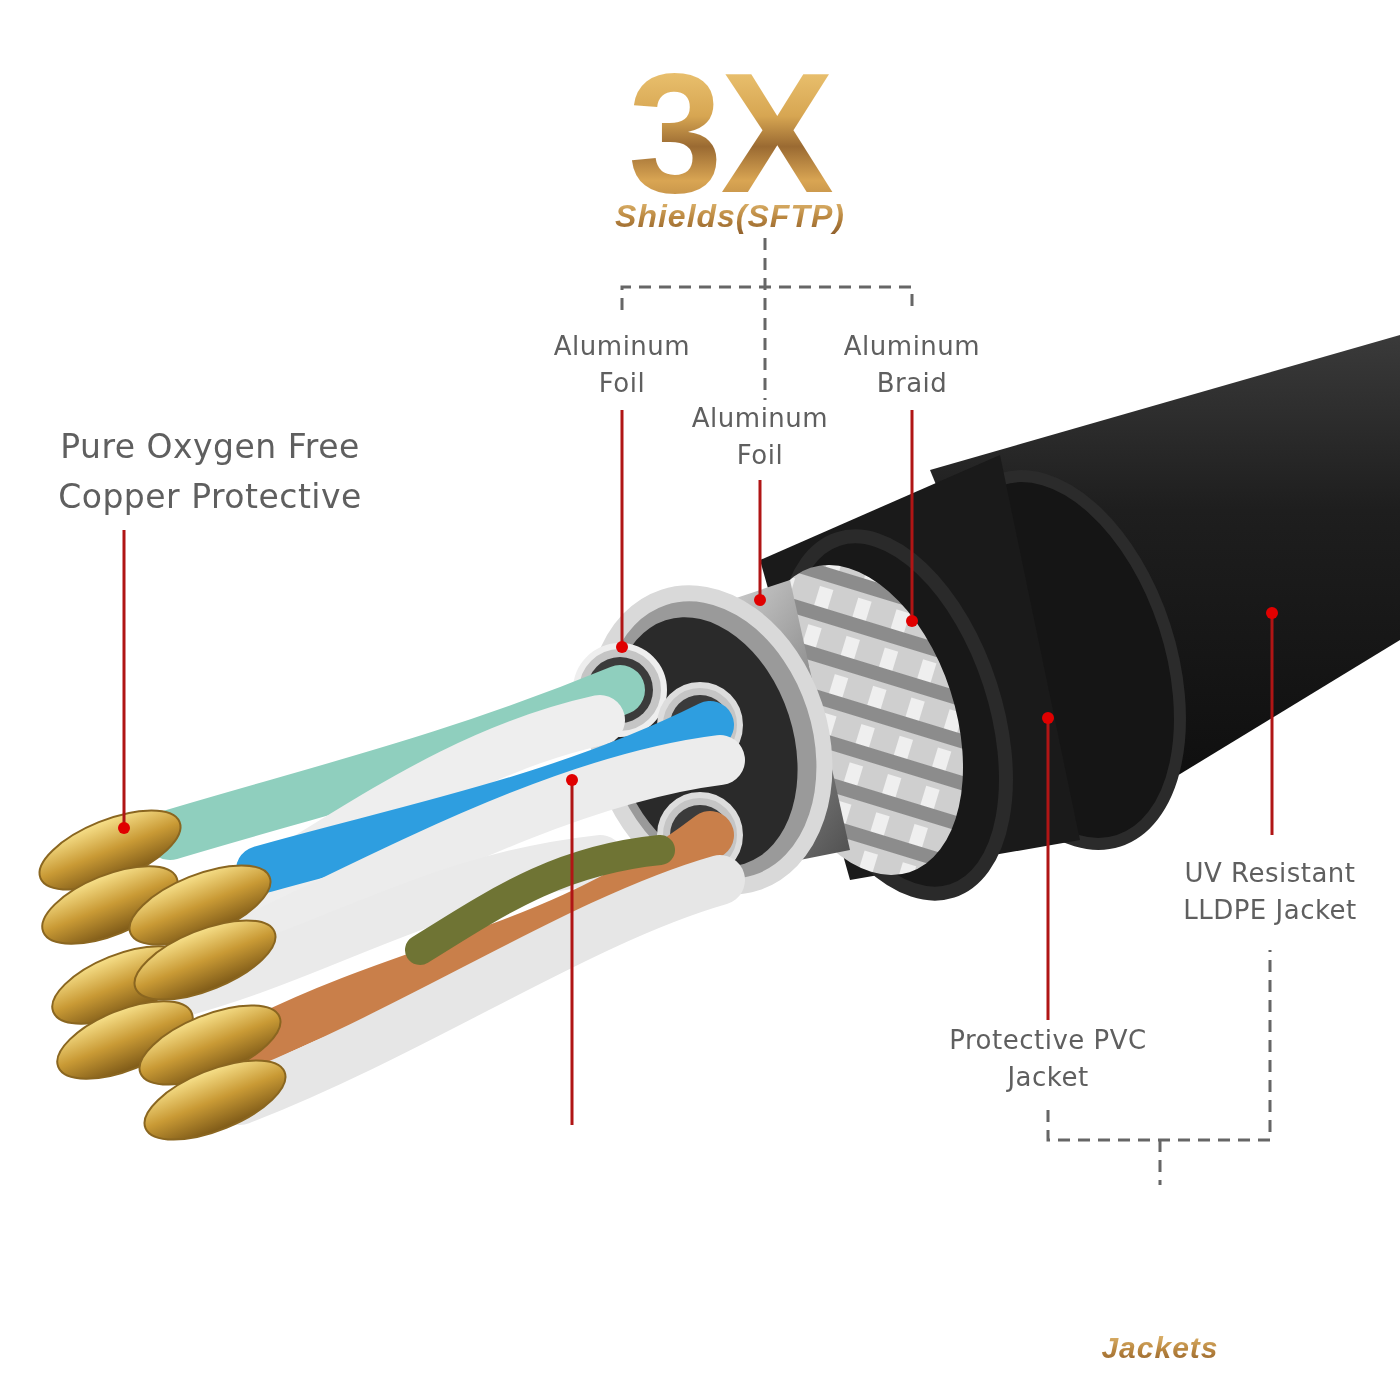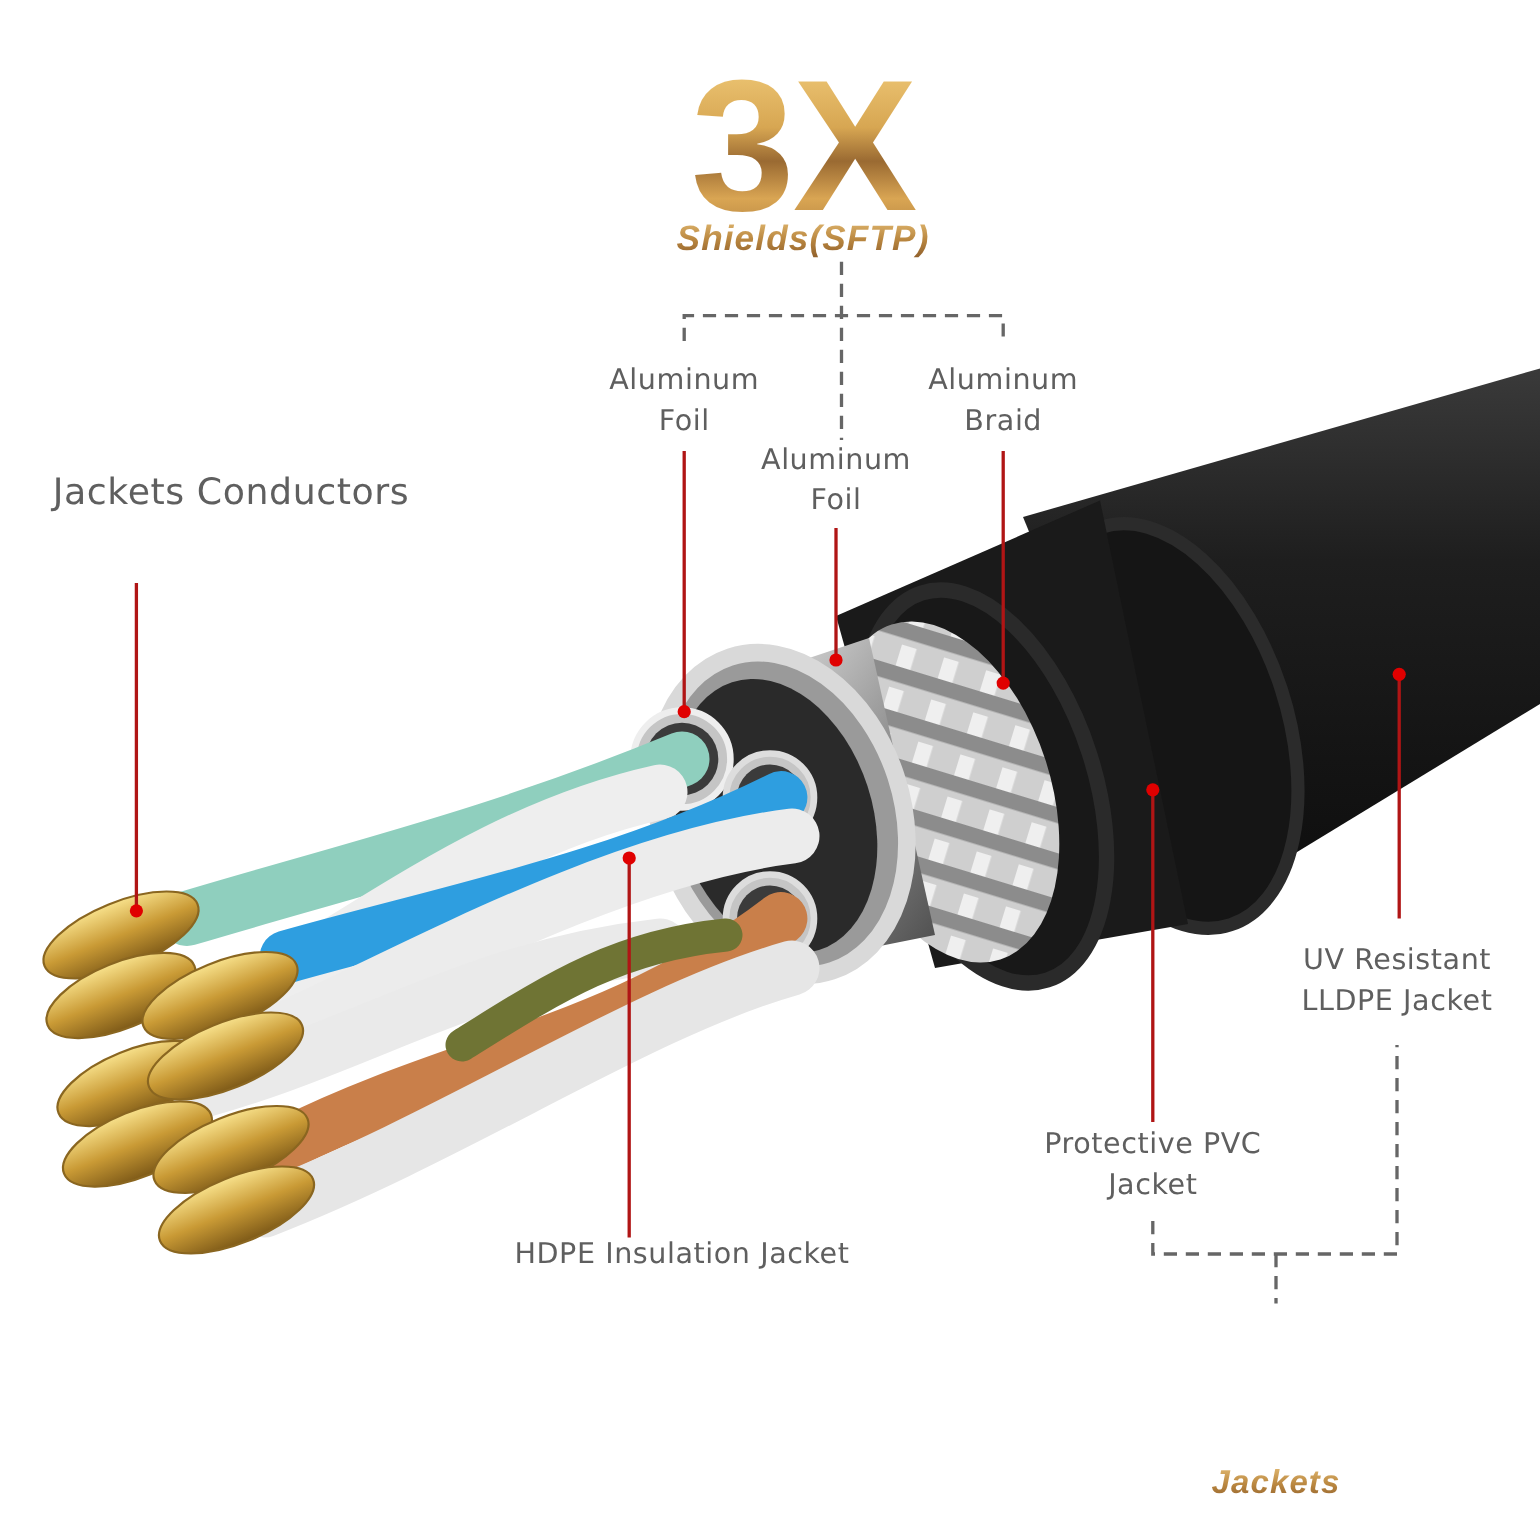--- a/index.html
+++ b/index.html
@@ -124,41 +124,39 @@
       <circle cx="572" cy="780" r="6"></circle>
       <circle cx="1048" cy="718" r="6"></circle>
       <circle cx="1272" cy="613" r="6"></circle>
     </g>
   </svg>
 
   <div class="big" style="left:590px; top:48px; width:280px; font-size:170px; line-height:170px;">3X</div>
   <div class="sub" style="left:560px; top:196px; width:340px; font-size:32px; line-height:40px;">Shields(SFTP)</div>
 
   <div class="label" style="left:30px; top:422px; width:360px; font-size:33px; line-height:50px;">
-    <span>Jackets Conductors</span>
+    <span>Pure Oxygen Free</span>
+    <span>Copper Protective</span>
   </div>
 
   <div class="label" style="left:522px; top:328px; width:200px;">
     <span>Aluminum</span>
     <span>Foil</span>
   </div>
 
   <div class="label" style="left:660px; top:400px; width:200px;">
     <span>Aluminum</span>
     <span>Foil</span>
   </div>
 
   <div class="label" style="left:812px; top:328px; width:200px;">
     <span>Aluminum</span>
     <span>Braid</span>
   </div>
 
-  <div class="label" style="left:410px; top:1122px; width:420px;">
-    <span>HDPE Insulation Jacket</span>
-  </div>
 
   <div class="label" style="left:908px; top:1022px; width:280px;">
     <span>Protective PVC</span>
     <span>Jacket</span>
   </div>
 
   <div class="label" style="left:1140px; top:855px; width:260px;">
     <span>UV Resistant</span>
     <span>LLDPE Jacket</span>
   </div>

